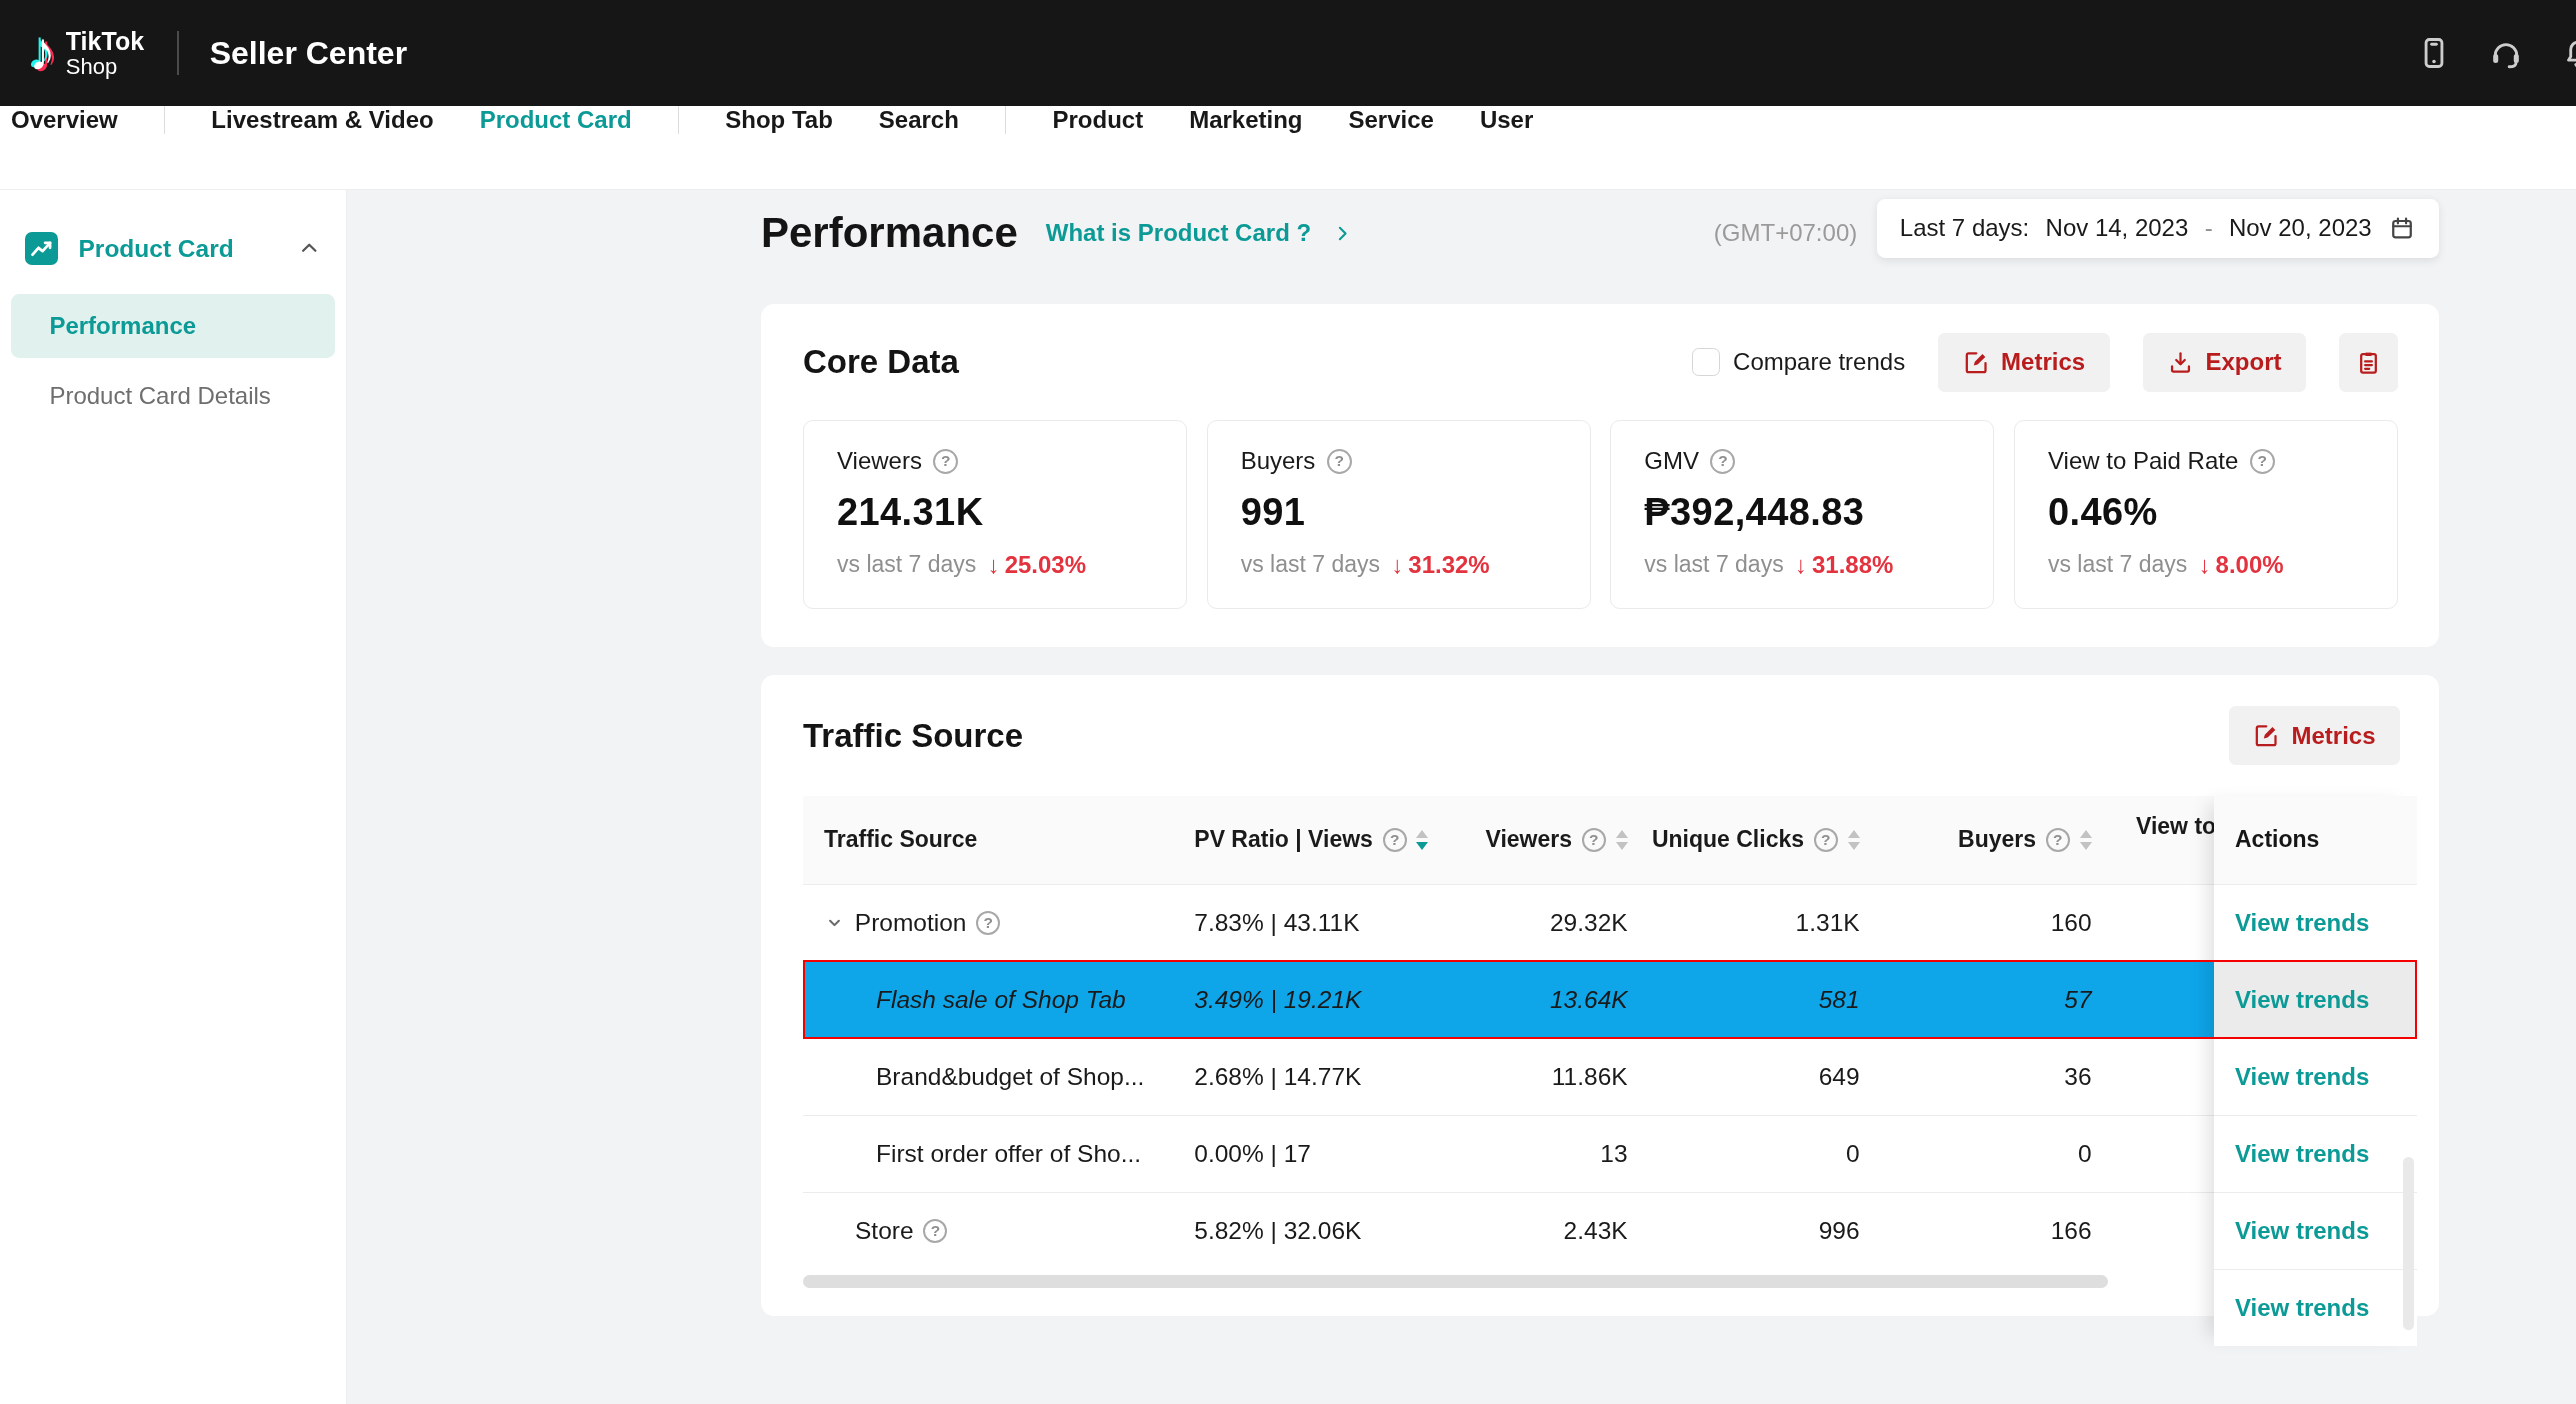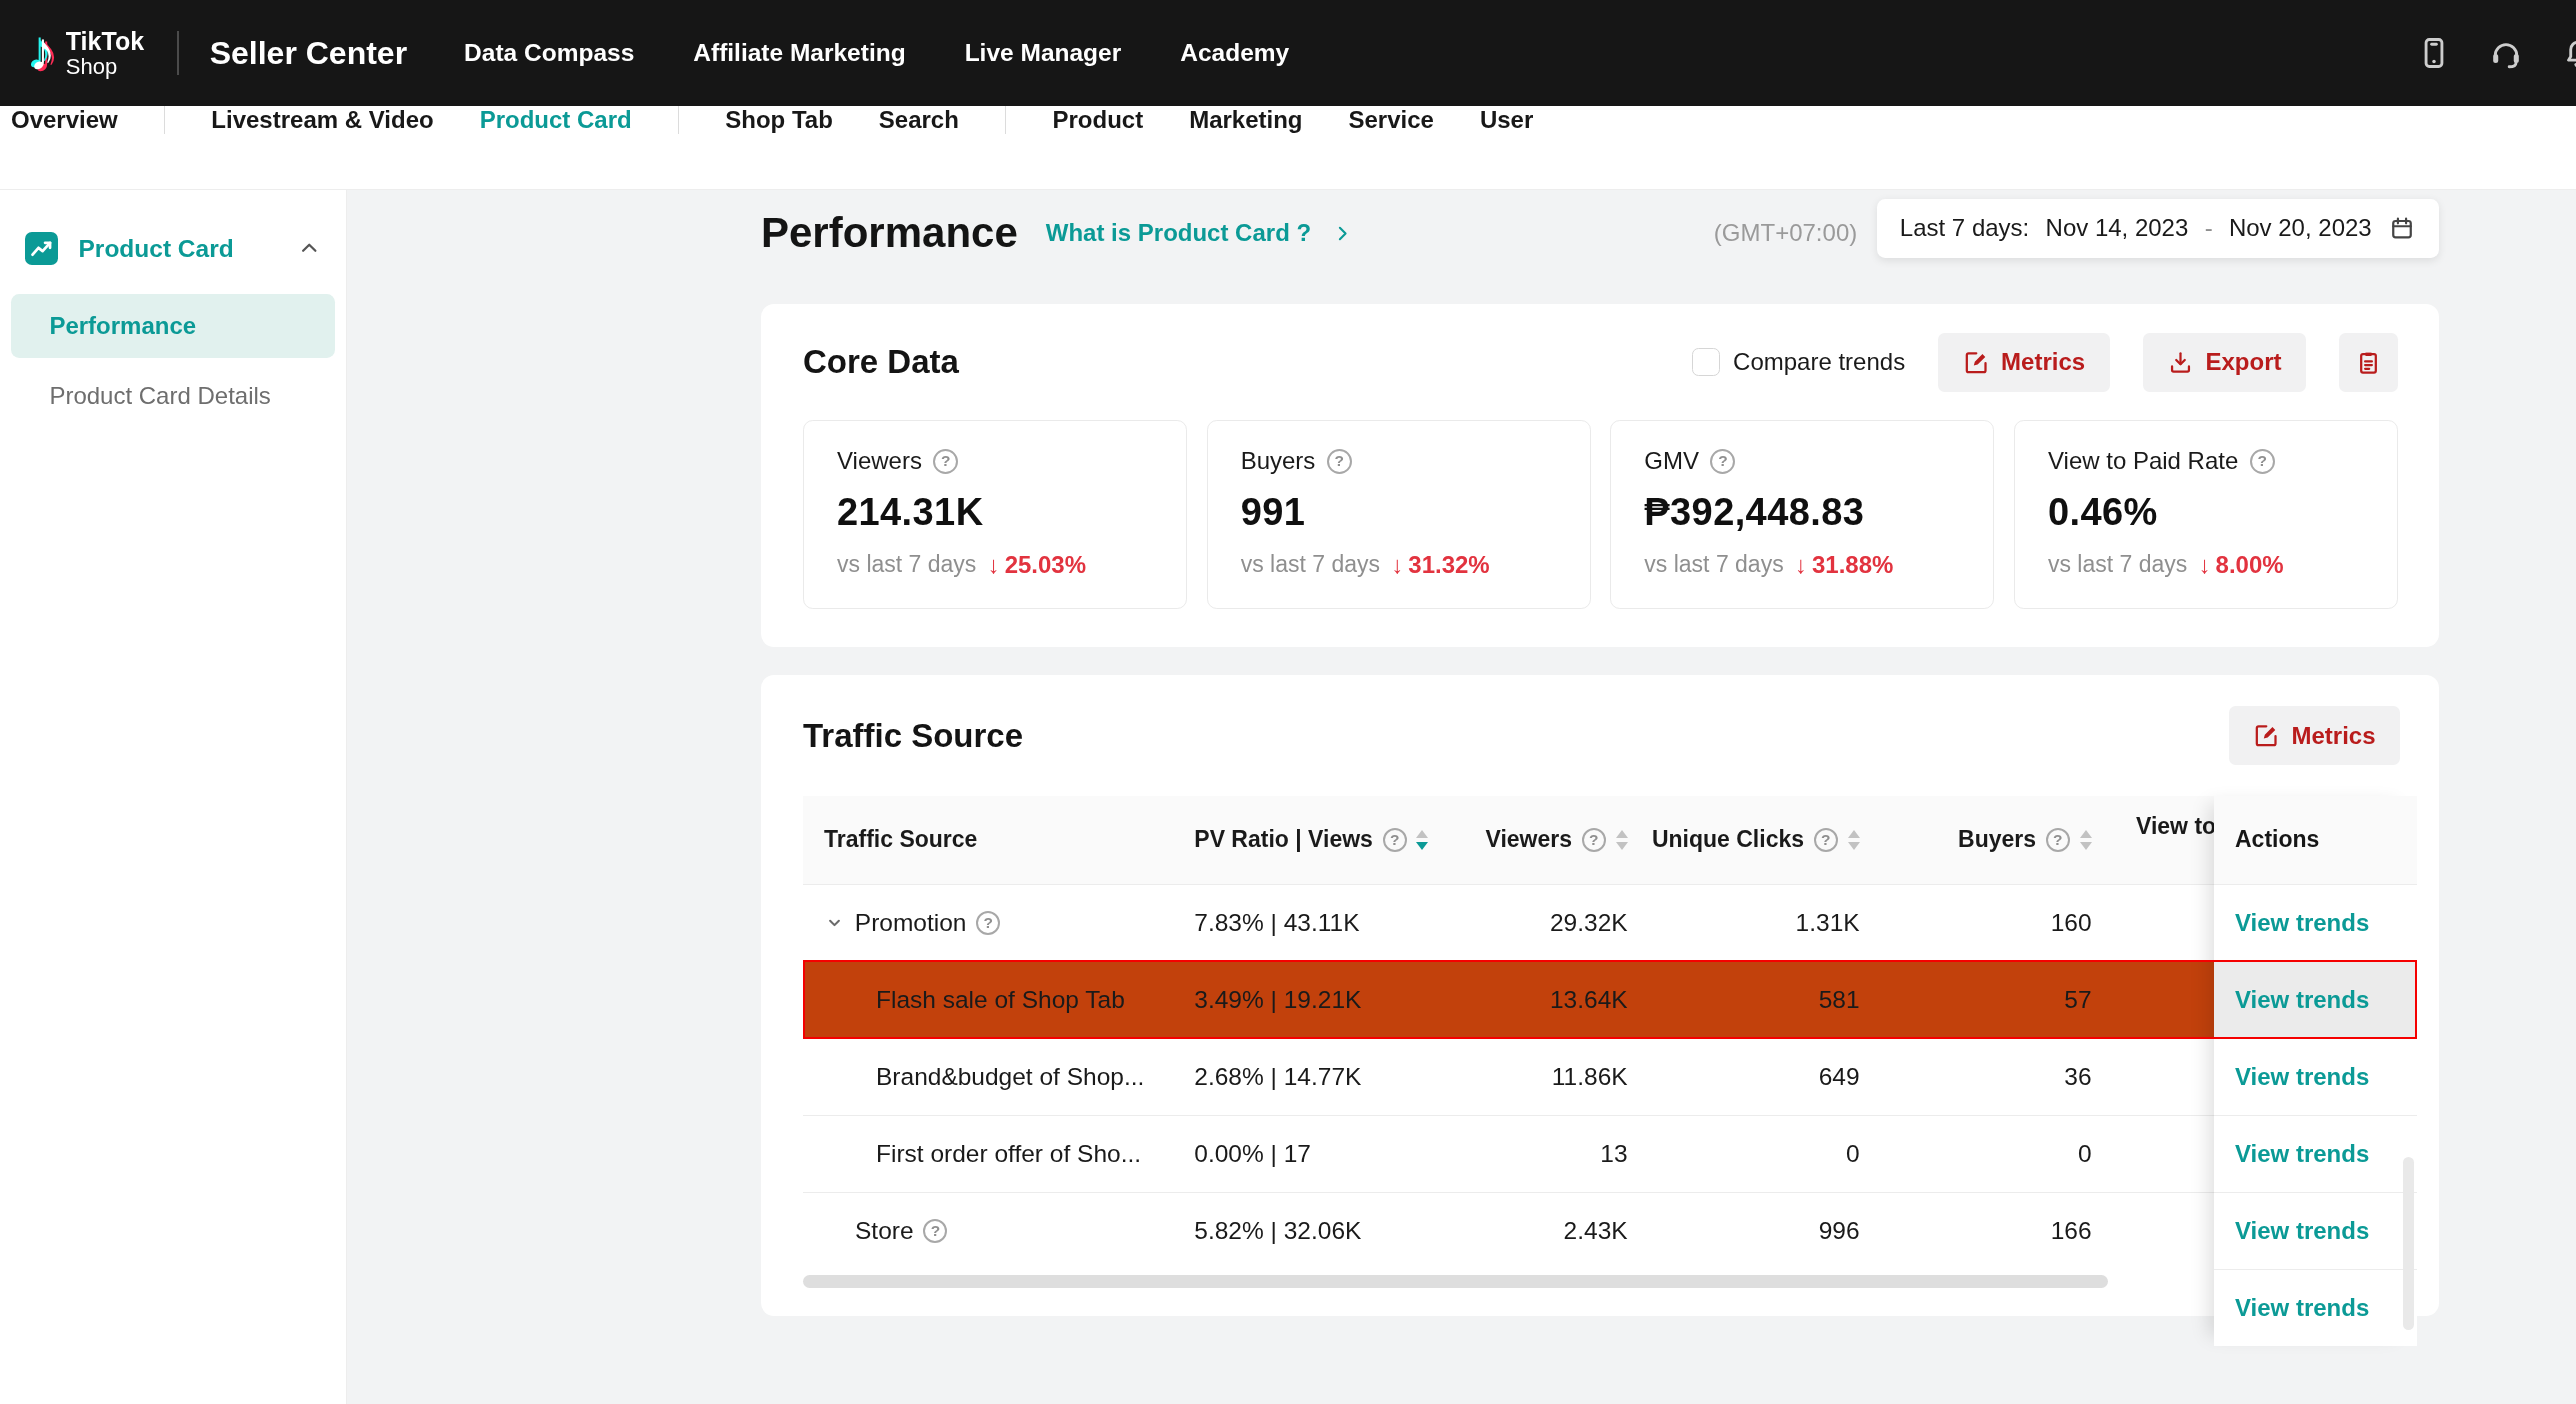--- a/index.html
+++ b/index.html
@@ -82,21 +82,21 @@
   .delta .arr{font-weight:700;}
 
   .help{width:25px;height:25px;border:2px solid #a8a8a8;border-radius:50%;display:inline-flex;align-items:center;justify-content:center;color:#8f8f8f;font-size:15.5px;font-weight:700;flex:none;cursor:pointer;}
   .help.sm{width:24px;height:24px;margin-left:9.8px;}
 
   
   .traffic{margin-top:28px;padding:34px 21px 28px 42px;}
   .tablewrap{margin-top:33px;position:relative;width:1614px;}
   .thead{display:flex;align-items:center;height:88px;background:#fafafa;font-size:23px;font-weight:600;color:#1a1a1a;}
   .trow{display:flex;align-items:center;height:77px;border-top:1.6px solid var(--line);font-size:24.5px;color:#1a1a1a;background:#fff;}
-  .trow.hl{background:#c2410c;}
+  .trow.hl{background:#0ea5e9;font-style:italic;}
   .c{display:flex;align-items:center;}
   .c1{width:375px;padding-left:21px;}
   .c2{width:257px;padding-left:16.3px;}
   .c3{width:204px;justify-content:flex-end;padding-right:11.4px;}
   .c4{width:232px;justify-content:flex-end;padding-right:11.4px;}
   .c5{width:232px;justify-content:flex-end;padding-right:11.4px;}
   .c6{width:111px;padding-left:33px;overflow:hidden;white-space:nowrap;}
   .thead .c6{position:relative;top:-13px;}
   .trow.sub .c1{padding-left:73px;}
   .chev-sm{width:21px;height:21px;margin-right:9.8px;color:#6b6b6b;flex:none;cursor:pointer;}
@@ -122,26 +122,20 @@
 <header class="topbar">
   <div class="logo">
     <span class="note">♪</span>
     <span class="logo-text">
       <span class="l1">TikTok</span>
       <span class="l2">Shop</span>
     </span>
   </div>
   <span class="tb-div"></span>
   <span class="app-name">Seller Center</span>
-  <nav class="tnav">
-    <span>Data Compass</span>
-    <span>Affiliate Marketing</span>
-    <span>Live Manager</span>
-    <span>Academy</span>
-  </nav>
   <div class="tb-icons">
     <span>
       <svg viewBox="0 0 24 24" fill="none" stroke="currentColor" stroke-width="1.8" stroke-linecap="round">
         <rect x="7" y="3.5" width="10" height="17" rx="2"></rect>
           <path d="M10.5 6.5h3"></path>
           <circle cx="12" cy="17.3" r="1.1" fill="currentColor" stroke="none"></circle>
       </svg>
     </span>
     <span>
       <svg viewBox="0 0 24 24" fill="none" stroke="currentColor" stroke-width="1.8" stroke-linecap="round">

